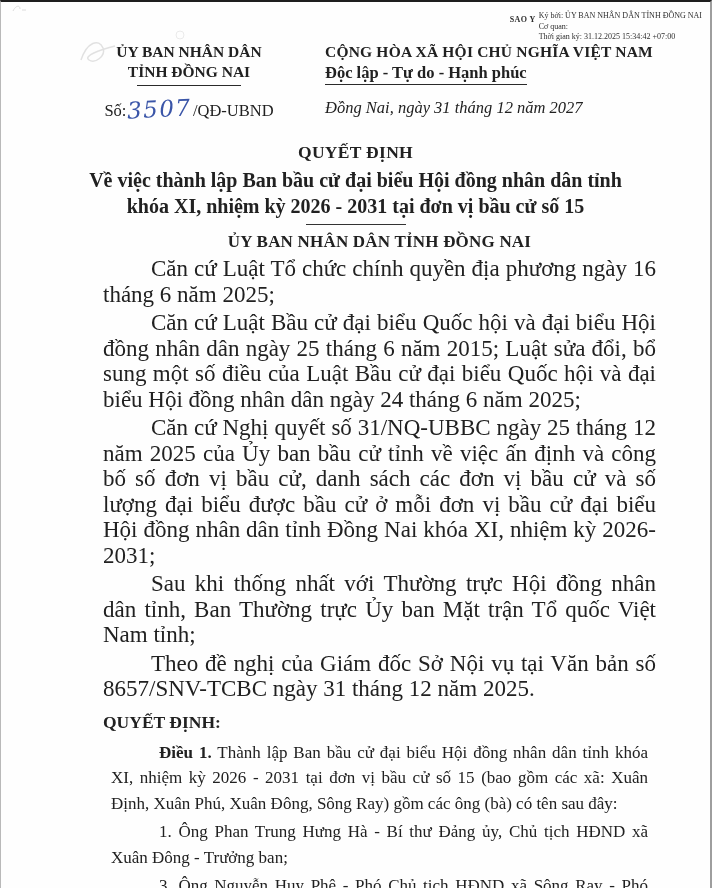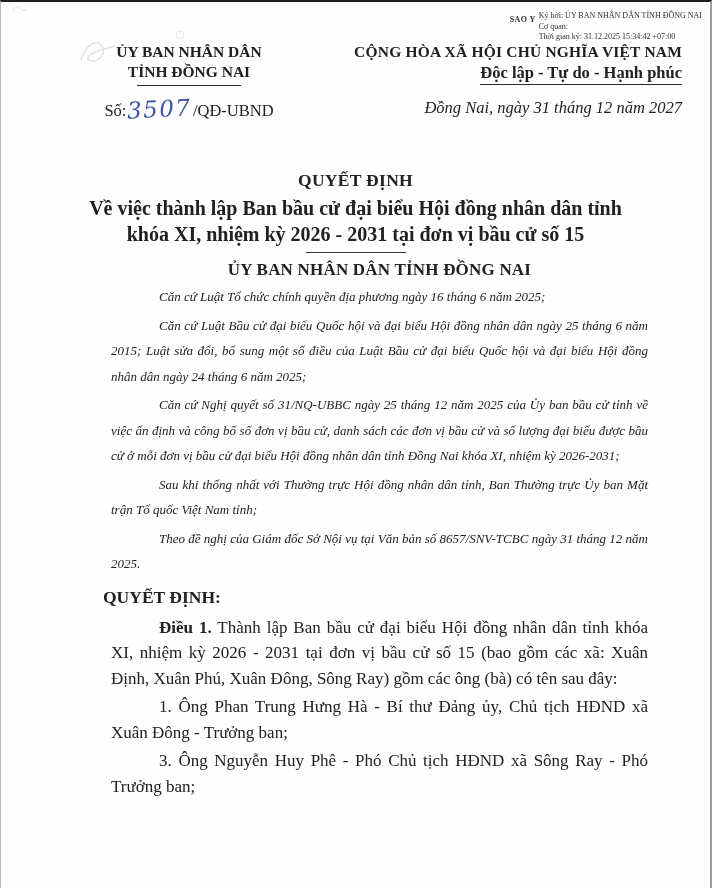--- a/index.html
+++ b/index.html
@@ -21,21 +21,21 @@
     position:absolute;top:9px;right:8px;
     display:flex;align-items:flex-start;
     font-size:8px;line-height:10.5px;color:#2e2e2e;
     font-family:"Liberation Serif", serif;
   }
   .stamp .saoy{font-weight:bold;font-size:8px;letter-spacing:.4px;margin-top:4px;margin-right:3px;}
   .stamp .siglines{text-align:left;}
   
   .header-row{display:flex;margin-top:40px;}
   .org-col{width:272px;margin-left:52px;text-align:center;}
-  .nat-col{flex:1;margin-right:28px;text-align:right;}
+  .nat-col{flex:1;margin-right:28px;text-align:left;}
   .org-l1,.org-l2{font-weight:bold;font-size:15.5px;line-height:20px;}
   .org-rule{width:104px;border-bottom:1.5px solid #2a2a2a;margin:3px auto 0 auto;}
   .doc-number{margin-top:9px;font-size:16.5px;white-space:nowrap;}
   .hand-number{
     display:inline-block;
     font-family:"DejaVu Serif", serif;
     font-style:italic;
     font-size:23px;
     color:#3a55a8;
     letter-spacing:1.5px;
@@ -43,30 +43,30 @@
     position:relative;top:1px;margin:0 1px 0 1px;
   }
   .nat-l1{font-weight:bold;font-size:15.5px;line-height:19px;letter-spacing:.2px;}
   .nat-l2{margin-top:2px;}
   .nat-l2 span{
     display:inline-block;font-weight:bold;font-size:16.5px;
     border-bottom:1.5px solid #2a2a2a;padding-bottom:1px;
   }
   .place-date{margin-top:13px;font-style:italic;font-size:16.5px;}
   
-  .title-block{text-align:center;margin-top:48px;}
+  .title-block{text-align:center;margin-top:20px;}
   .title-main{font-weight:bold;font-size:17.5px;line-height:22px;letter-spacing:.3px;}
   .title-sub{font-weight:bold;font-size:20px;line-height:26px;margin:4px 70px 0 70px;}
   .title-rule{width:100px;border-bottom:1.5px solid #333;margin:5px auto 0 auto;}
   
   .doc-body{padding:0 54px 0 102px;}
   .authority{text-align:center;font-weight:bold;font-size:17px;line-height:22px;margin-top:6px;letter-spacing:.2px;}
   .para{
-    font-size:13px;line-height:25.5px;margin:3px 8px;
-    text-align:justify;text-indent:48px;font-style:italic;
+    font-size:23px;line-height:25.5px;margin:3px 0;
+    text-align:justify;text-indent:48px;
   }
   .decides{text-align:left;font-weight:bold;font-size:17.5px;line-height:22px;margin:9px 0 7px 0;}
   .article,.member{
     font-size:17px;line-height:25.5px;margin:3px 8px;
     text-align:justify;text-indent:48px;font-style:normal;
   }
   .article .lbl{font-weight:bold;}
   
   .pencil-mark{position:absolute;pointer-events:none;}
   .pm1{left:68px;top:28px;opacity:.45;}

